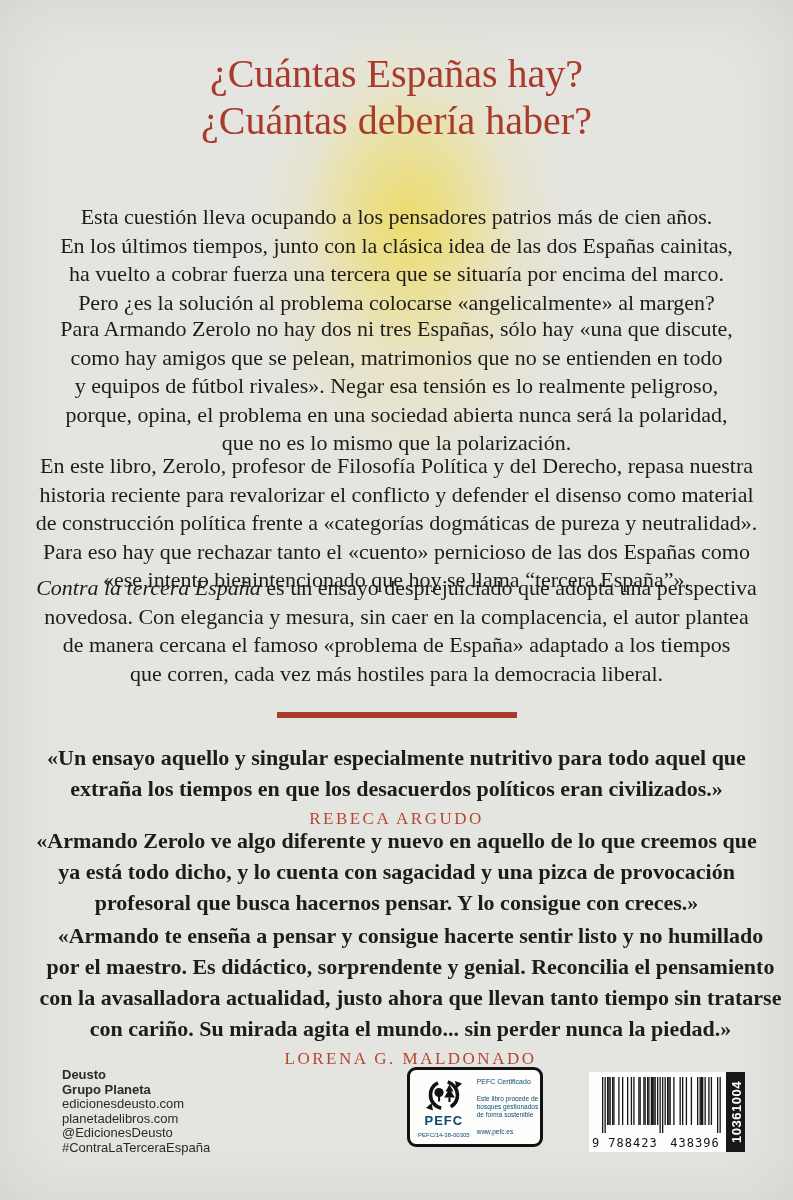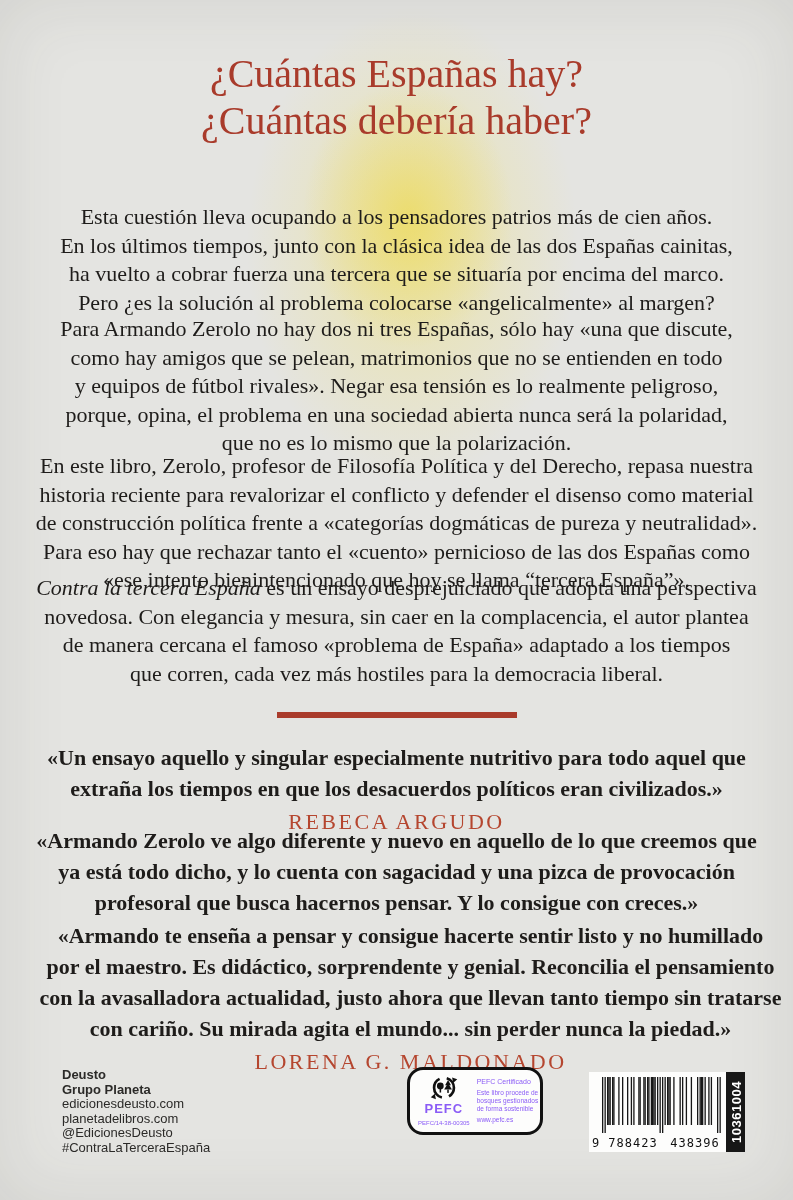--- a/index.html
+++ b/index.html
@@ -28,33 +28,33 @@
   .rule{
     top:712px;left:50%;transform:translateX(-50%);
     width:240px;height:6px;background:#a93b2b;position:absolute;
   }
   .quote{text-align:center;margin:0;}
   .q1{top:742px;} .q2{top:825px;} .q3{top:920px;padding-left:28px;}
   .quote-text{
     margin:0;font-weight:700;font-size:22px;line-height:31px;white-space:pre-line;
   }
   .quote-author{
-    margin:5px 0 0;color:#b5462f;font-size:22px;letter-spacing:2.5px;font-weight:400;
+    margin:5px 0 0;color:#b5462f;font-size:17px;letter-spacing:2.5px;font-weight:400;
   }
   
   .publisher{
     position:absolute;left:62px;top:1068px;text-align:left;
     font-family:"Liberation Sans", sans-serif;font-size:13px;line-height:14.5px;color:#2b2a28;
   }
   .publisher .bold{font-weight:700;}
   .pefc-box{
-    position:absolute;left:407px;top:1067px;width:136px;height:68px;box-sizing:border-box;
-    background:#fdfdfc;border:3px solid #111;border-radius:16px;
+    position:absolute;left:407px;top:1067px;width:136px;height:80px;box-sizing:border-box;
+    background:#fdfdfc;border:3px solid #111;border-radius:9px;
     display:flex;padding:6px 7px 5px 8px;gap:7px;
-    font-family:"Liberation Sans", sans-serif;color:#8b5cf6;
+    font-family:"Liberation Sans", sans-serif;color:#0c4a6e;
   }
   .pefc-left{width:52px;display:flex;flex-direction:column;align-items:center;justify-content:flex-end;}
   .pefc-word{font-weight:700;font-size:13px;letter-spacing:1px;line-height:13px;margin-top:1px;}
   .pefc-code{font-size:6px;line-height:8px;margin-top:4px;white-space:nowrap;}
   .pefc-right{flex:1;display:flex;flex-direction:column;justify-content:space-between;text-align:left;padding-top:2px;}
   .pefc-cert{font-size:7px;line-height:8px;}
   .pefc-desc{font-size:6.5px;line-height:8px;width:62px;}
   .pefc-url{font-size:6.5px;line-height:8px;margin-bottom:3px;}
   .barcode{
     position:absolute;left:589px;top:1072px;height:80px;display:flex;

